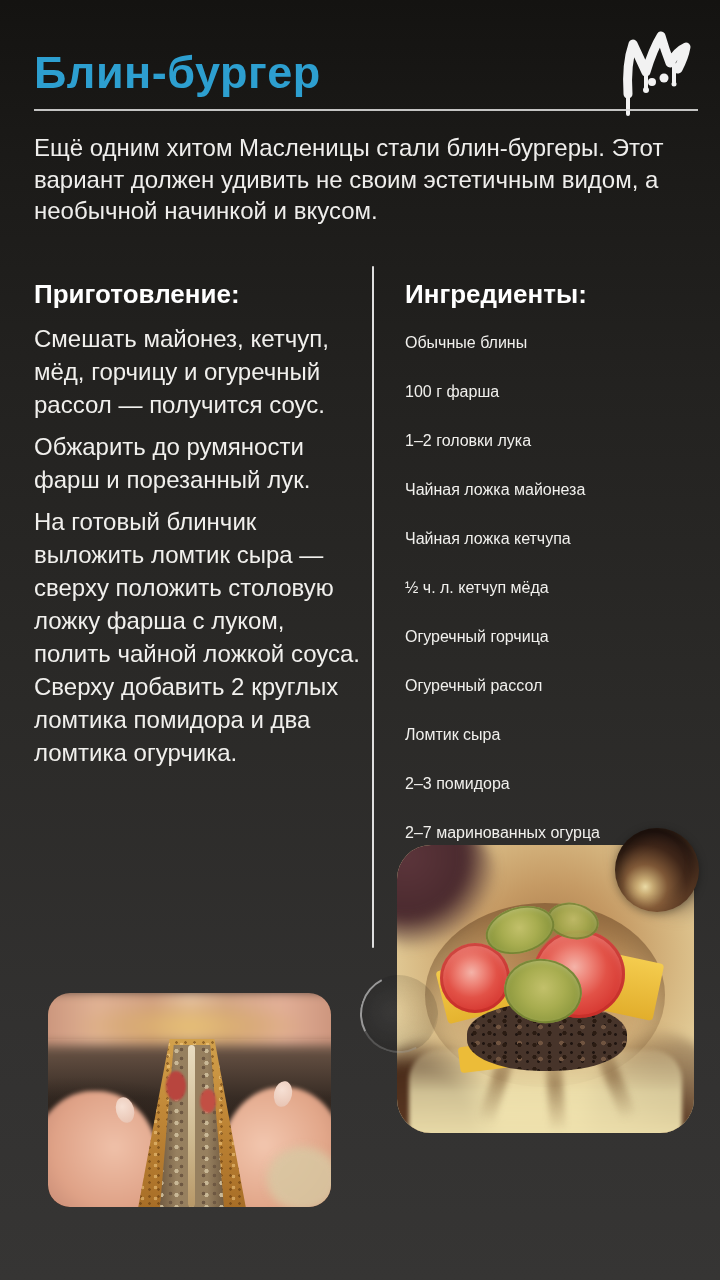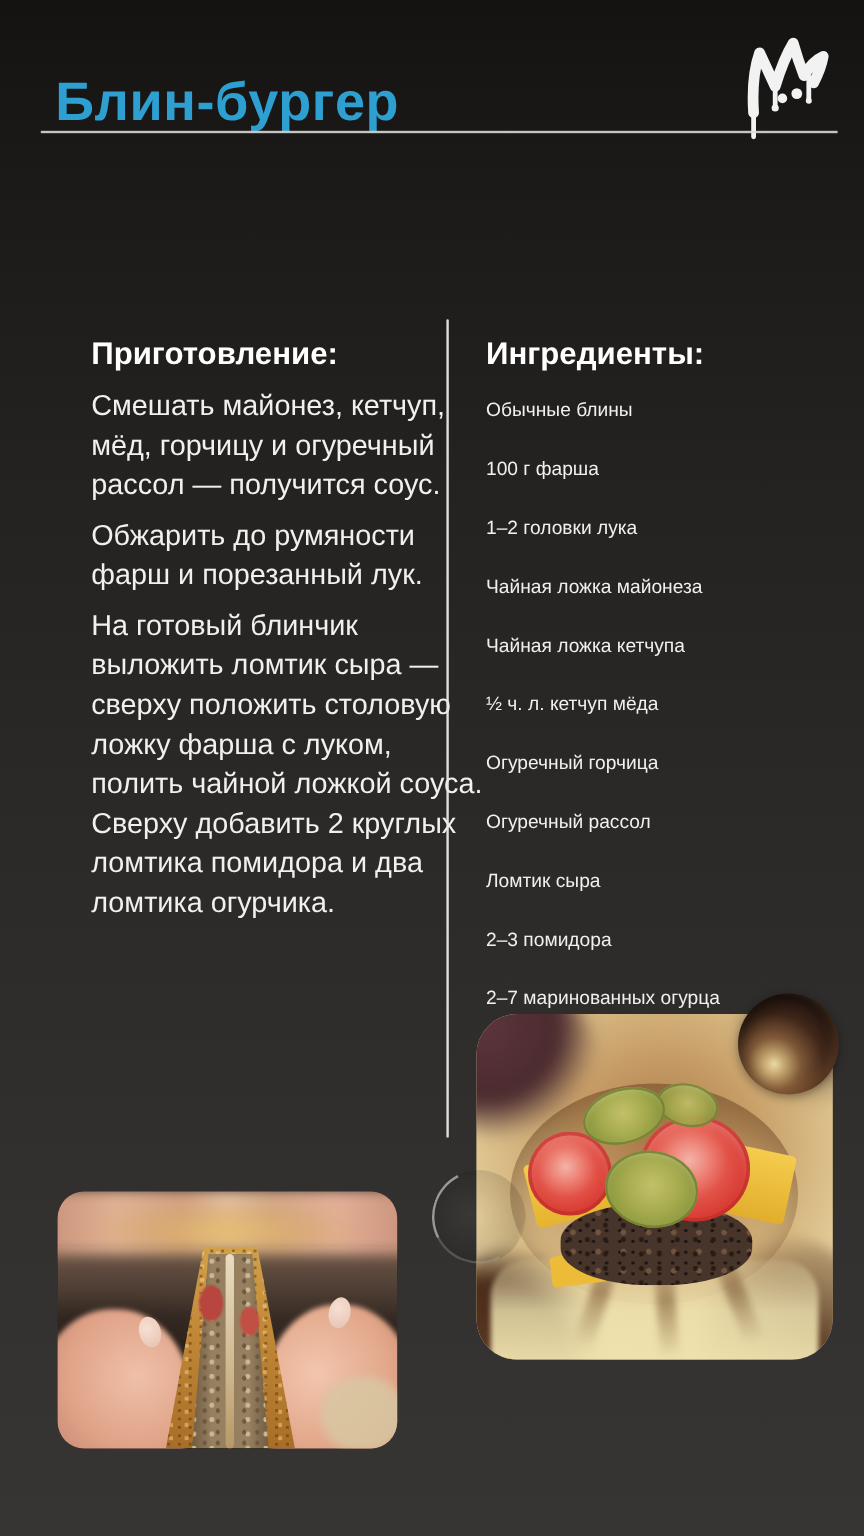--- a/index.html
+++ b/index.html
@@ -5,31 +5,31 @@
   html,body{margin:0;padding:0;background:#000;}
   .page{
     position:relative;width:720px;height:1280px;overflow:hidden;
     font-family:"Liberation Sans",sans-serif;
     background:linear-gradient(180deg,#141311 0%,#1b1a18 12%,#232220 30%,#2b2a28 55%,#323130 80%,#363534 100%);
   }
   .abs{position:absolute;}
 
   
   .page-title{
-    left:34px;top:47px;margin:12px;font-size:45px;line-height:52px;font-weight:700;
+    left:34px;top:47px;margin:0;font-size:45px;line-height:52px;font-weight:700;
     color:#2d9fd0;letter-spacing:.5px;
   }
   .brand-logo{left:612px;top:24px;width:90px;height:96px;}
   .title-rule{left:34px;top:109px;width:664px;height:2px;background:#dcdcdc;opacity:.88;}
 
   
   .intro{left:34px;top:132px;width:652px;margin:0;font-size:24px;line-height:31.5px;color:#efeeec;}
 
   
-  .col-left{left:34px;top:278px;width:332px;margin-left:42px;}
+  .col-left{left:34px;top:278px;width:332px;}
   .col-right{left:405px;top:278px;width:302px;}
   .col-h{margin:0 0 12px 0;font-size:26px;line-height:32px;font-weight:700;color:#ffffff;}
   .step{margin:0 0 9px 0;font-size:24px;line-height:33px;color:#f1f0ed;}
   .ing{margin:16px 0 7px 0;font-size:16px;line-height:33px;color:#f1f0ed;white-space:nowrap;}
   .v-divider{left:372px;top:266px;width:2px;height:682px;background:#e9e9e9;opacity:.95;border-radius:1px;}
 
   
   .photo-right{
     left:397px;top:845px;width:297px;height:288px;border-radius:34px;overflow:hidden;
     background:radial-gradient(circle at 52% 38%,#a87848 0%,#c59a64 30%,#d8ba84 55%,#e8d5a2 78%,#efe2b4 100%);
@@ -136,20 +136,21 @@
     <g fill="#f2f2f2">
       <circle cx="34" cy="66" r="3"></circle>
       <circle cx="40" cy="58" r="4"></circle>
       <circle cx="52" cy="54" r="4.5"></circle>
       <circle cx="62" cy="60" r="2.5"></circle>
     </g>
   </svg>
 
   <div class="abs title-rule"></div>
 
+  <p class="abs intro">Ещё одним хитом Масленицы стали блин-бургеры. Этот вариант должен удивить не своим эстетичным видом, а необычной начинкой и вкусом.</p>
 
   <section class="abs col-left">
     <h2 class="col-h">Приготовление:</h2>
     <p class="step">Смешать майонез, кетчуп, мёд, горчицу и огуречный рассол — получится соус.</p>
     <p class="step">Обжарить до румяности фарш и порезанный лук.</p>
     <p class="step">На готовый блинчик выложить ломтик сыра — сверху положить столовую ложку фарша с луком, полить чайной ложкой соуса. Сверху добавить 2 круглых ломтика помидора и два ломтика огурчика.</p>
   </section>
 
   <div class="abs v-divider"></div>
 

